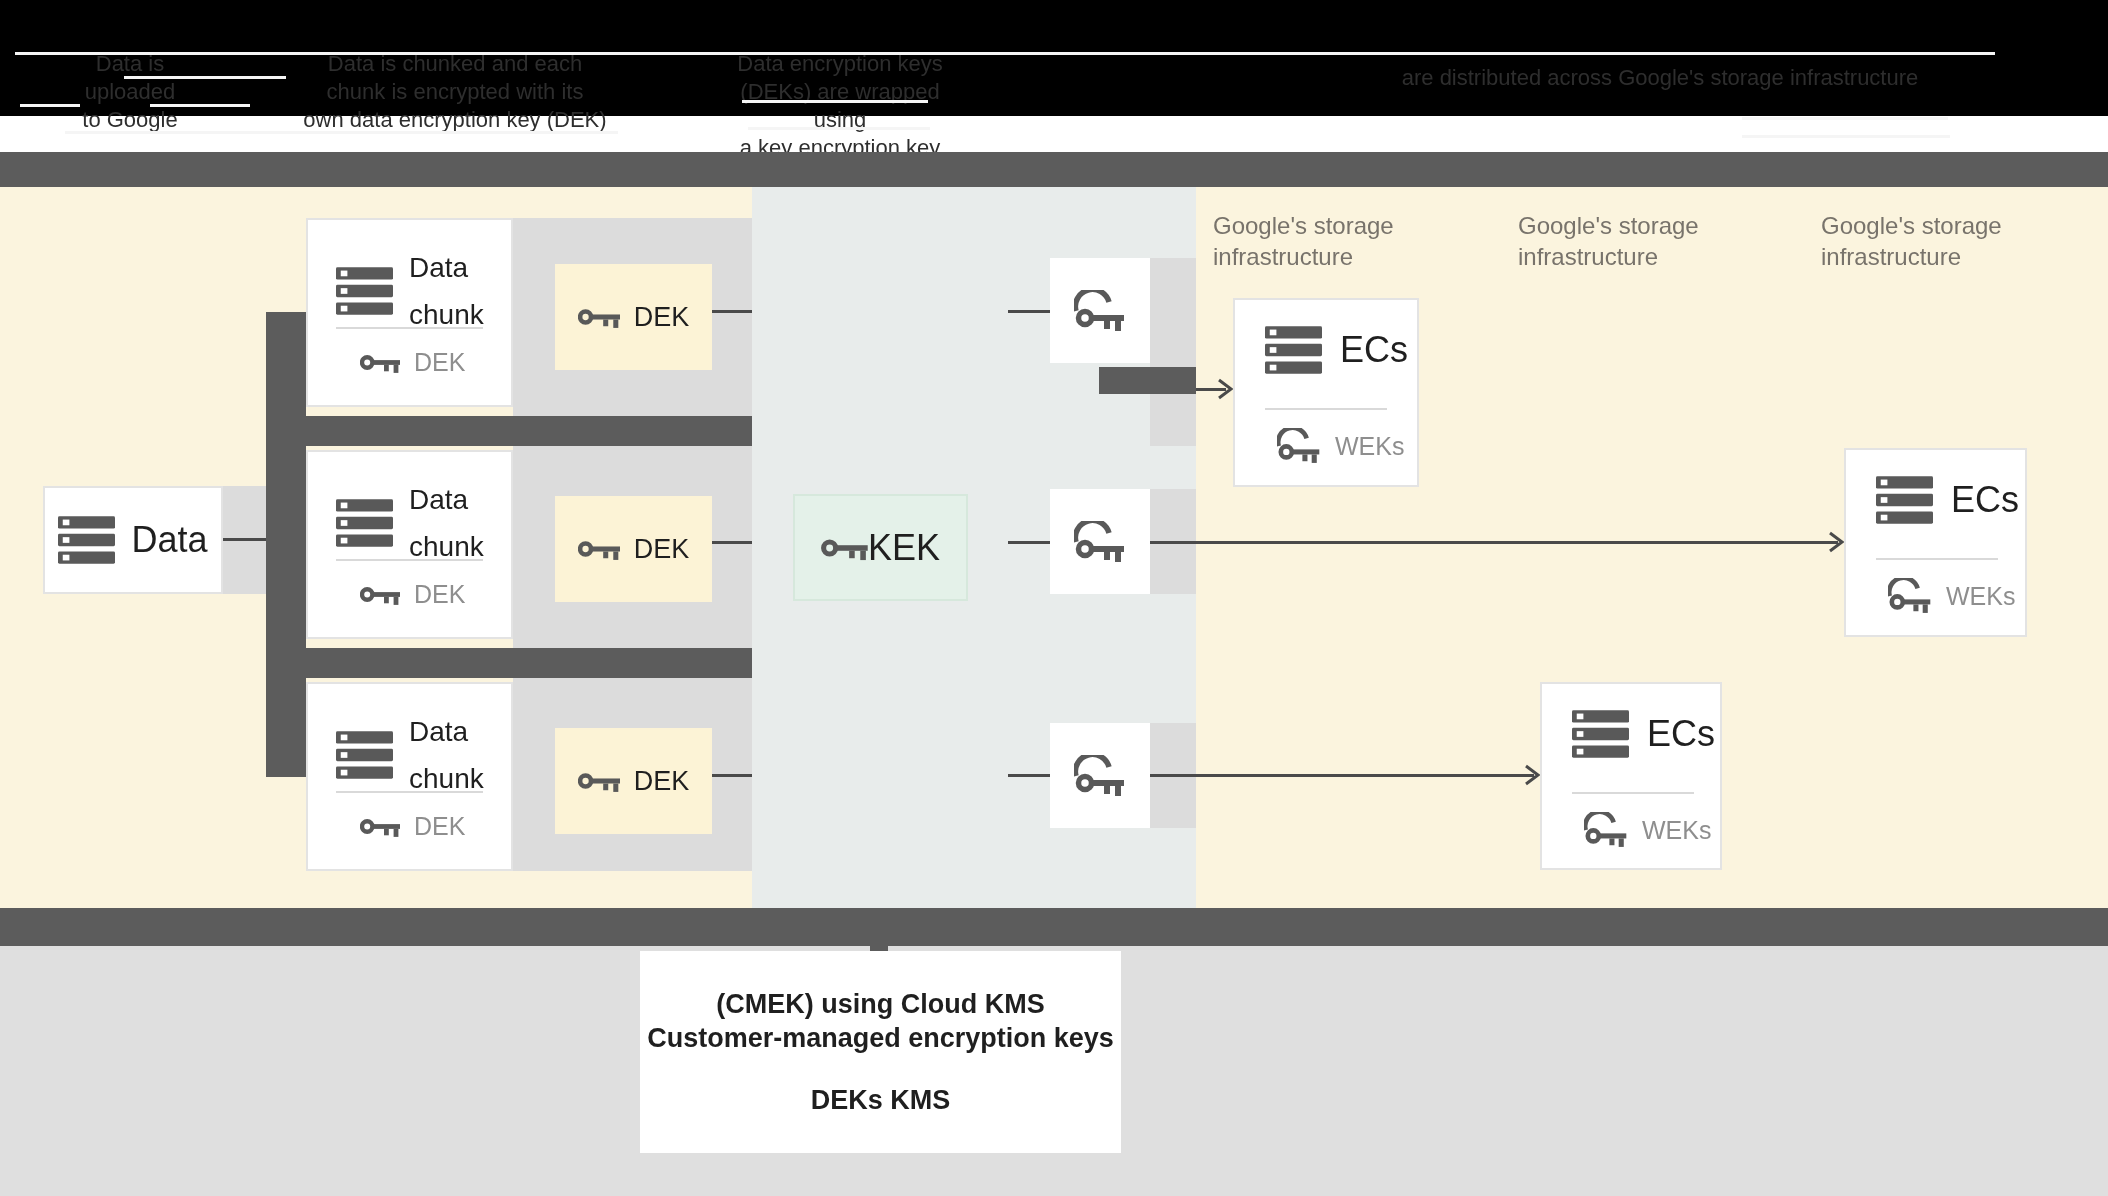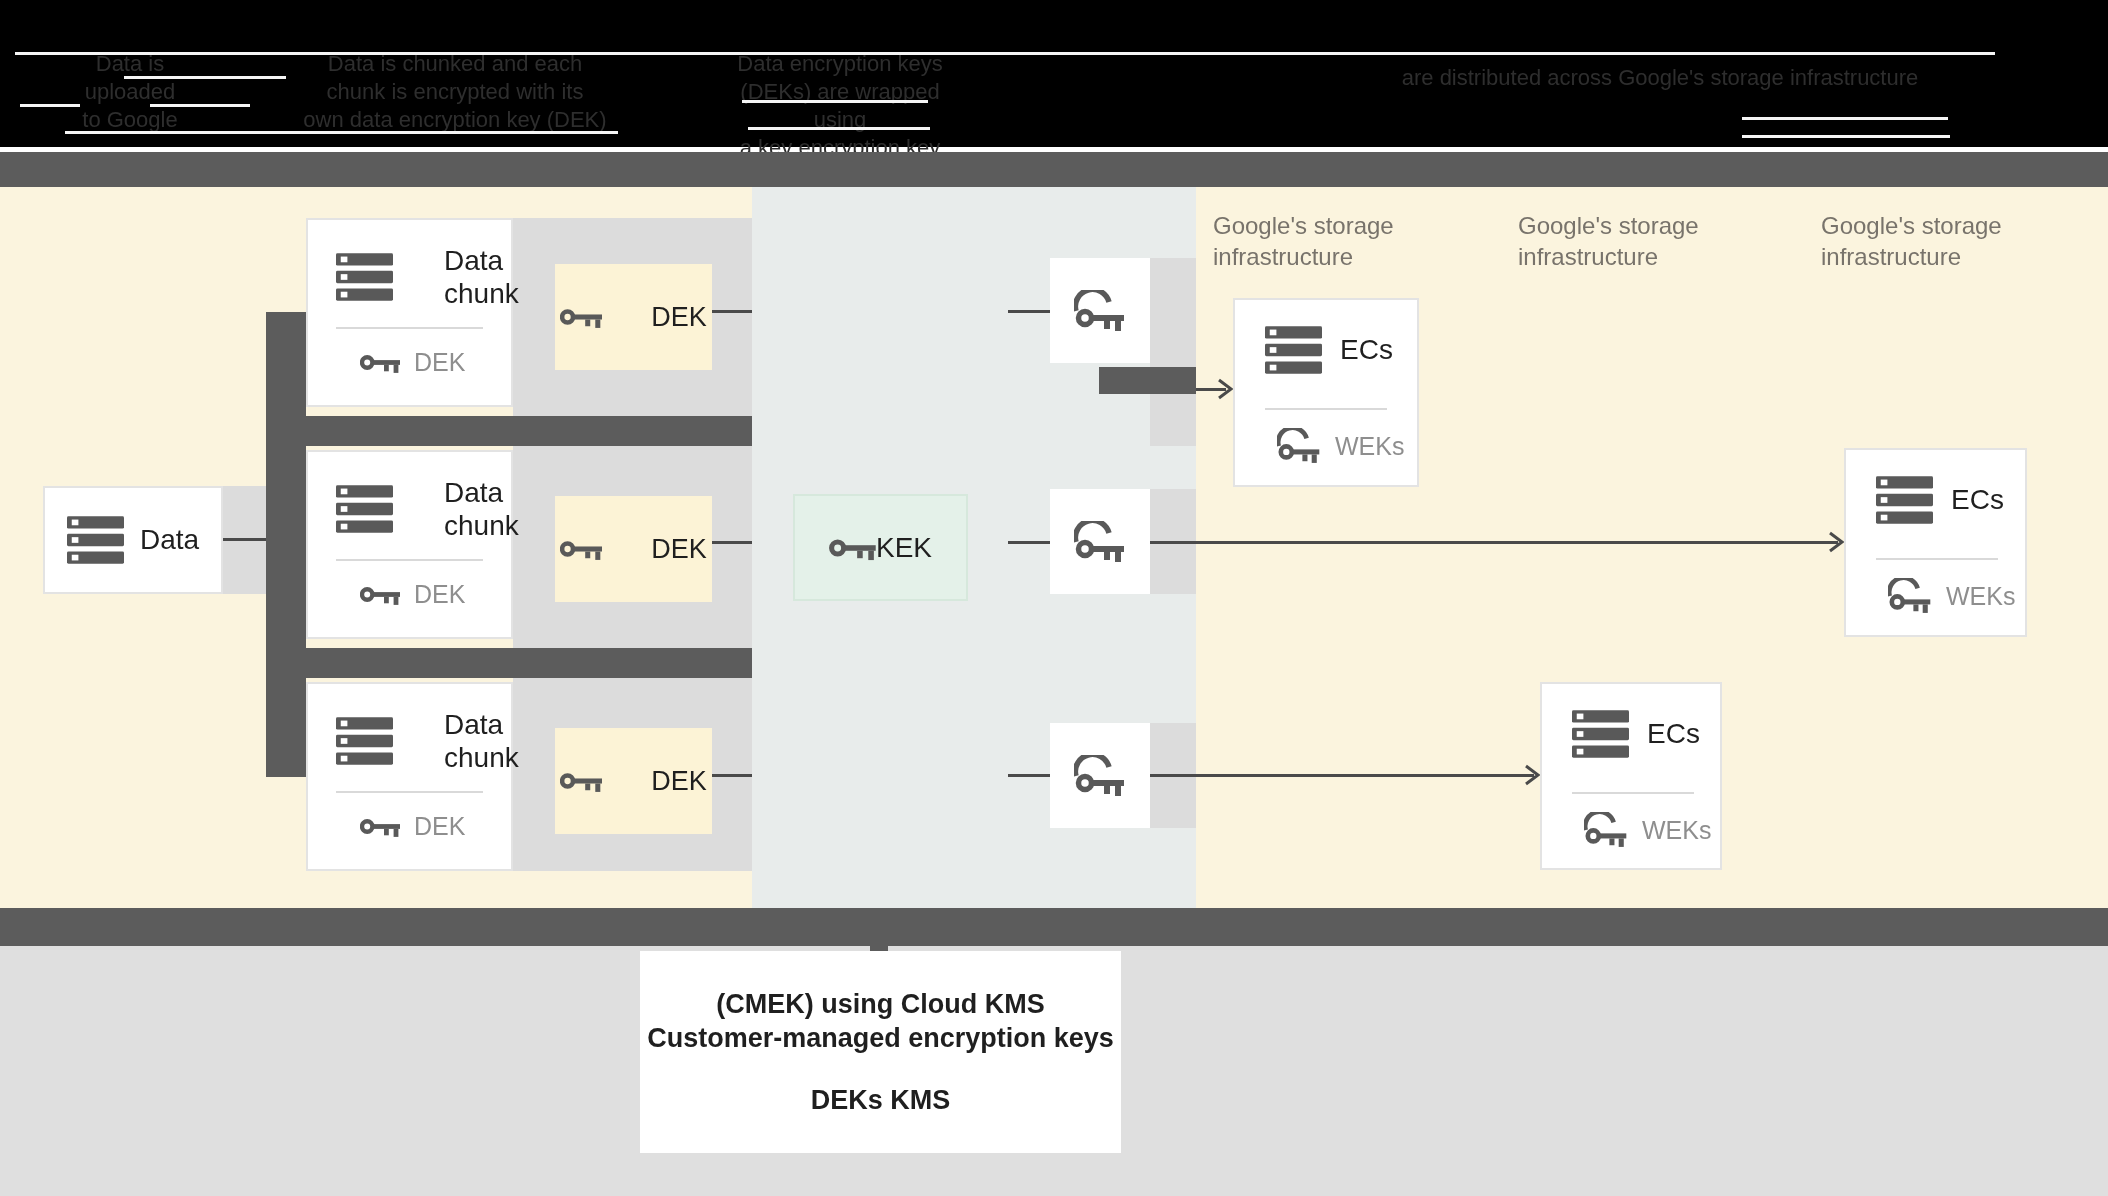--- a/index.html
+++ b/index.html
@@ -3,39 +3,39 @@
 <meta charset="utf-8">
 <style>
   html,body{margin:0;padding:0;}
   body{
     width:2108px;height:1196px;position:relative;overflow:hidden;
     font-family:"Liberation Sans", sans-serif;
     background:#ffffff;
   }
   .abs{position:absolute;}
   
-  .header{left:0;top:0;width:2108px;height:147px;background:var(--header-bg);}
+  .header{left:0;top:0;width:2108px;height:116px;background:var(--header-bg);}
   .hcol{color:var(--header-text);font-size:22px;line-height:28px;text-align:center;}
   .artifact{background:var(--artifact);height:3px;}
   
   .graybar{background:var(--dark);}
   .cream{background:var(--cream);}
   .bluepanel{background:var(--panel);}
   .ltgray{background:var(--band);}
   .darkblock{background:var(--dark);}
   .conn{background:var(--line);height:3px;}
   
   .card{background:#ffffff;border:2px solid var(--card-border);box-sizing:border-box;}
   .plain{background:#ffffff;}
   .kek{background:var(--kek-fill);border:2px solid var(--kek-border);box-sizing:border-box;
        display:flex;align-items:center;justify-content:center;}
   .dek{background:var(--dek-fill);display:flex;align-items:center;justify-content:center;gap:14px;}
   .rowflex{display:flex;align-items:center;}
-  .title{color:var(--ink);font-size:28px;line-height:33px;margin-left:35px;}
-  .big{color:var(--ink);font-size:28px;text-align:center;}
+  .title{color:var(--ink);font-size:28px;line-height:47px;}
+  .big{color:var(--ink);font-size:36px;text-align:center;}
   .graylabel{color:var(--muted);font-size:25px;}
   .divider{position:absolute;height:2px;background:var(--divider);}
   .keybox{display:flex;align-items:center;justify-content:center;}
   .storage{color:var(--storage-text);font-size:24px;line-height:31px;}
   
   .footerbg{background:var(--footer-bg);}
   .fcard{background:#ffffff;text-align:center;color:var(--ink);
          font-size:27px;line-height:34px;box-sizing:border-box;padding-top:36px;}
   .fcard .b{font-weight:bold;}
   .spacer{height:28px;}

